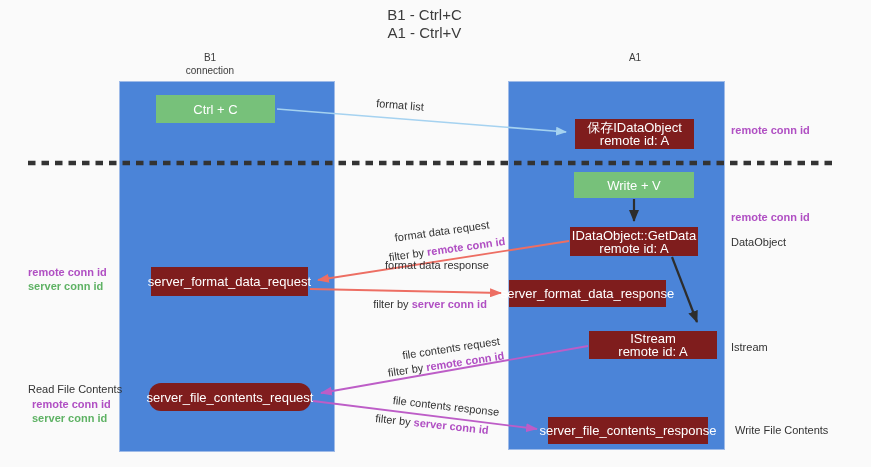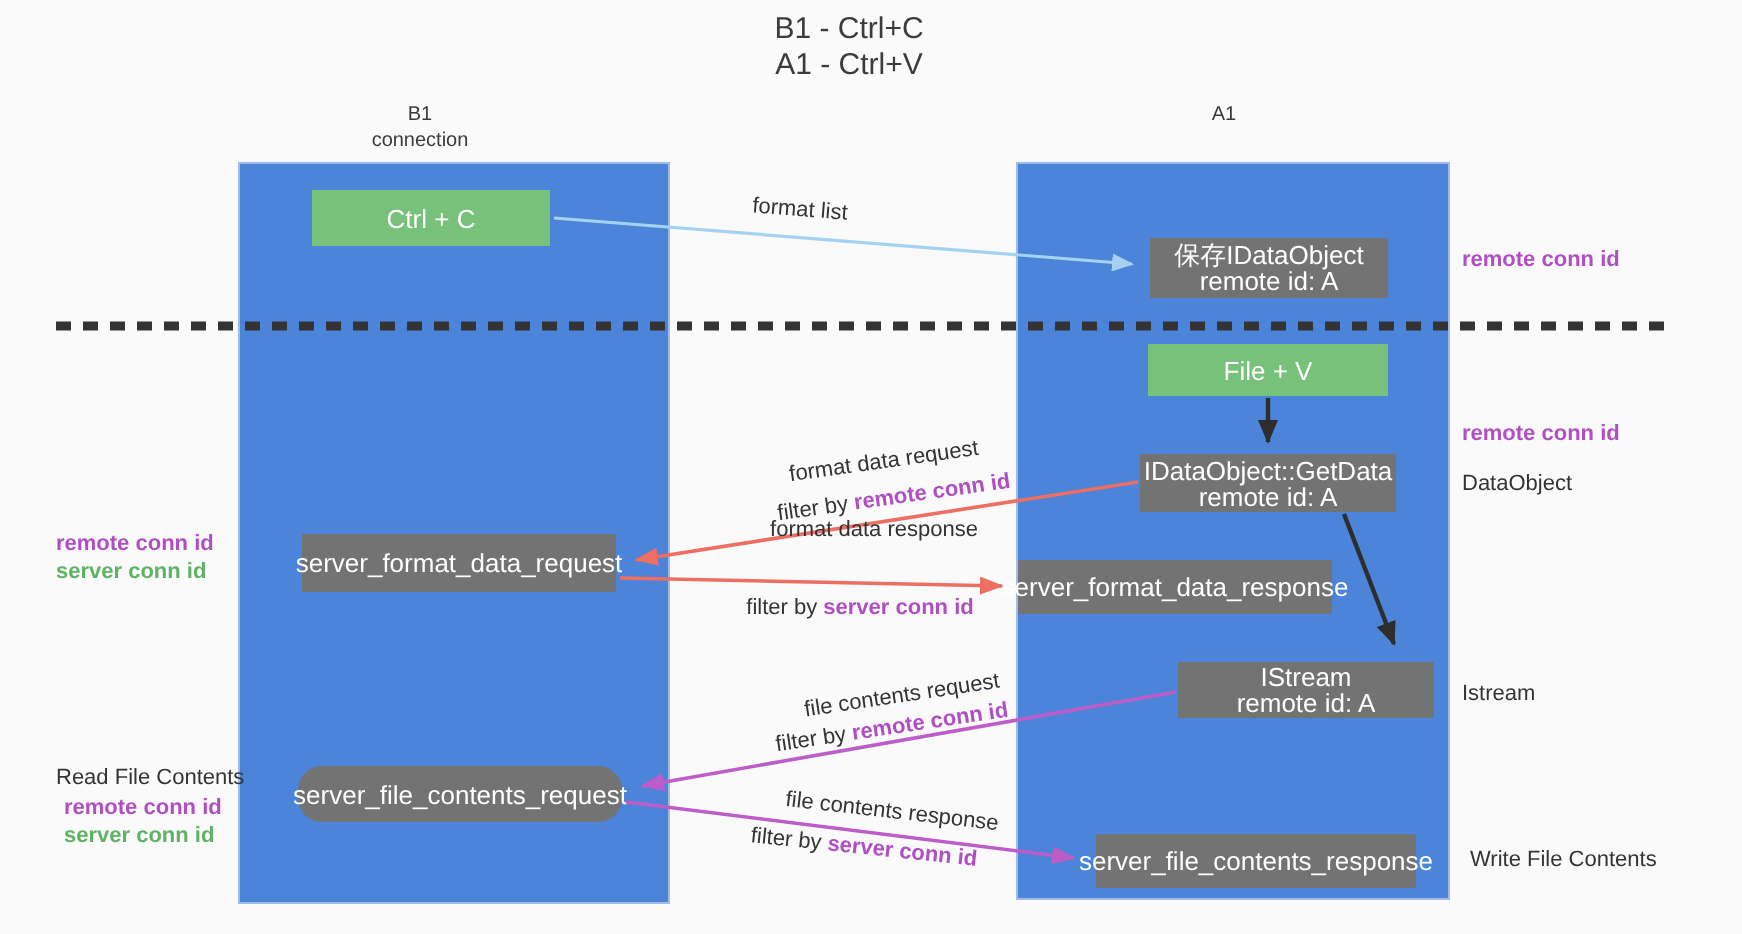--- a/index.html
+++ b/index.html
@@ -12,21 +12,21 @@
   .title{position:absolute;left:0;top:6px;width:100%;text-align:center;
     font-size:15px;line-height:18px;color:#3b3b3b;}
   .col-header{position:absolute;width:140px;text-align:center;
     font-size:10px;line-height:13px;color:#3b3b3b;}
   .column{position:absolute;background:#4b84d8;border:1px solid #9fbbe8;
     box-sizing:border-box;z-index:1;}
   .box{position:absolute;z-index:2;display:flex;flex-direction:column;
     align-items:center;justify-content:center;color:#ffffff;
     font-size:13px;line-height:13px;text-align:center;box-sizing:border-box;}
   .box.green{background:#77c17a;}
-  .box.orange{background:#737373;}
+  .box.orange{background:#7f1d1d;}
   .overlay{position:absolute;left:0;top:0;z-index:4;pointer-events:none;}
   .alabel{position:absolute;z-index:5;white-space:nowrap;font-size:11px;
     color:#333;transform-origin:center;}
   .slabel{position:absolute;z-index:5;white-space:nowrap;font-size:11px;color:#333;}
   .purple{color:#b04fc3;font-weight:bold;}
   .greentxt{color:#5eb264;font-weight:bold;}
 </style>
 </head>
 <body>
 
@@ -34,36 +34,36 @@
 
   <div class="title">
     <div>B1 - Ctrl+C</div>
     <div>A1 - Ctrl+V</div>
   </div>
 
   <div class="col-header" style="left:140px;top:51px;">
     <div>B1</div>
     <div>connection</div>
   </div>
-  <div class="col-header" style="left:542px;top:51px;">
+  <div class="col-header" style="left:565px;top:51px;">
     <div>A1</div>
   </div>
 
   <div class="column" style="left:119px;top:81px;width:216px;height:371px;"></div>
   <div class="column" style="left:508px;top:81px;width:217px;height:369px;"></div>
 
   <div class="box green" style="left:156px;top:95px;width:119px;height:28px;">
     <span>Ctrl + C</span>
   </div>
   <div class="box orange" style="left:575px;top:119px;width:119px;height:30px;">
     <span>保存IDataObject</span>
     <span>remote id: A</span>
   </div>
   <div class="box green" style="left:574px;top:172px;width:120px;height:26px;">
-    <span>File + V</span>
+    <span>Write + V</span>
   </div>
   <div class="box orange" style="left:570px;top:227px;width:128px;height:29px;">
     <span>IDataObject::GetData</span>
     <span>remote id: A</span>
   </div>
   <div class="box orange" style="left:151px;top:267px;width:157px;height:29px;">
     <span>server_format_data_request</span>
   </div>
   <div class="box orange" style="left:509px;top:280px;width:157px;height:27px;">
     <span>server_format_data_response</span>

